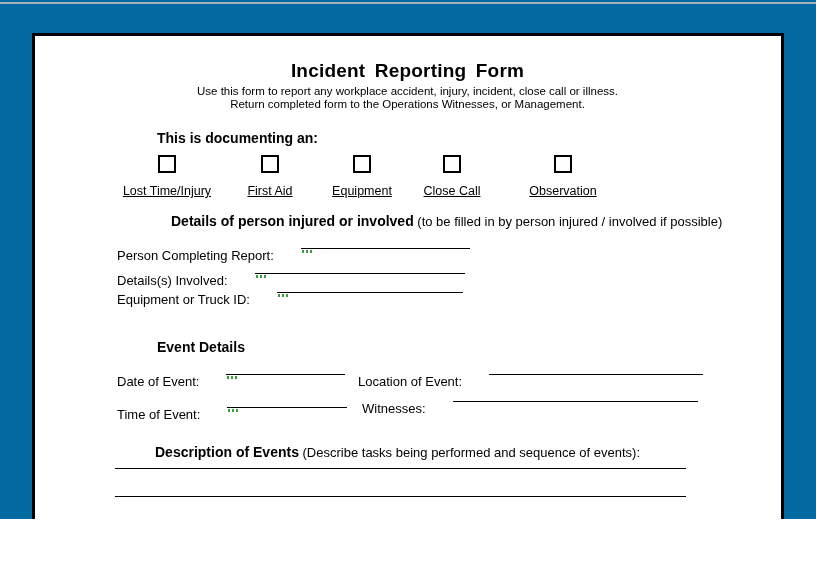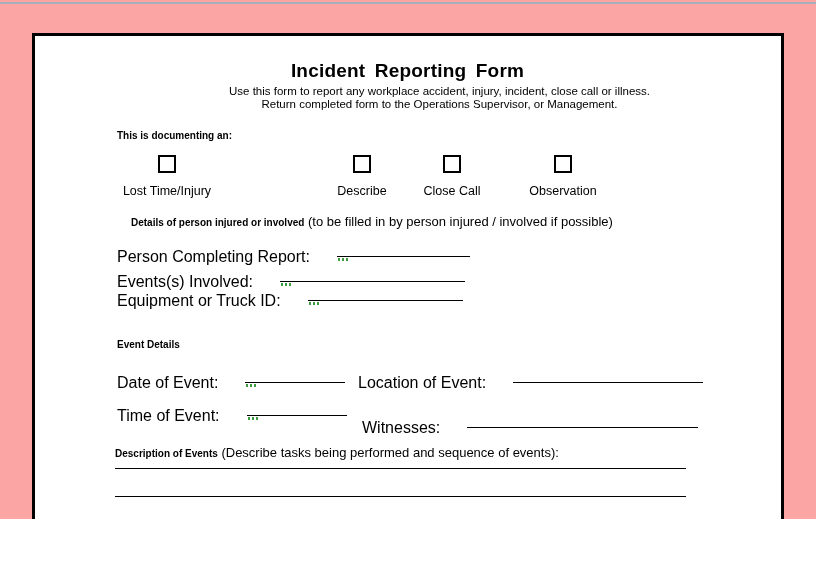--- a/index.html
+++ b/index.html
@@ -1,49 +1,49 @@
 <!DOCTYPE html>
 <html><head>
 <meta charset="utf-8">
 <style>
   html,body { margin:0; padding:0; background:#ffffff; }
   .screen {
-    position:relative; width:816px; height:519px; background:#fca5a5;
+    position:relative; width:816px; height:519px; background:#0369a1;
     font-family:"Liberation Sans", sans-serif; color:#000000; overflow:hidden;
   }
   .frame-line { position:absolute; left:0; width:816px; height:2px; background:#a9afba; }
   .frame-top { top:2px; }
   .frame-bottom { top:547px; }
   .page {
     position:absolute; left:32px; top:33px; width:746px; height:514px;
     border:3px solid #000; border-bottom:none; background:#ffffff;
   }
   .abs { position:absolute; }
   .title {
     left:32px; top:60px; width:751px; text-align:center;
     font-size:19px; font-weight:bold; letter-spacing:0.2px; word-spacing:4px;
   }
-  .subtitle { left:32px; width:751px; text-align:center; font-size:11.5px;padding-left:32px; }
+  .subtitle { left:32px; width:751px; text-align:center; font-size:11.5px; }
   .sub1 { top:85px; }
   .sub2 { top:98px; }
-  .hbold { font-weight:bold; font-size:10px; }
+  .hbold { font-weight:bold; font-size:14px;margin-left:40px; }
   .hnote { font-weight:normal; font-size:13px; }
   .doc-label { left:117px; top:130px; }
   .opt { position:absolute; top:155px; width:110px; text-align:center; }
   .cbox {
     display:inline-block; width:14px; height:14px; border:2px solid #000;
     background:#fff; cursor:pointer;
   }
-  .olabel { margin-top:7px; font-size:12.5px; white-space:nowrap; }
+  .olabel { margin-top:7px; font-size:12.5px; white-space:nowrap;text-decoration:underline; }
   .sect-details { left:115px; top:212px; white-space:nowrap;padding-left:16px; }
   .sect-event { left:117px; top:339px; }
   .sect-desc { left:115px; top:443px; white-space:nowrap; }
   .frow {
-    position:absolute; display:flex; align-items:center; height:17px;
-    font-size:16px; white-space:nowrap;gap:27px;
+    position:absolute; display:flex; align-items:flex-start; height:17px;
+    font-size:13px; white-space:nowrap;gap:27px;
   }
   .flabel { flex:0 0 auto; }
   .uline {
     flex:1 1 auto; display:inline-block; height:0px;
     border-bottom:1.4px solid #000; position:relative;
   }
   .uline.sq::before {
     content:""; position:absolute; left:1px; top:2px; width:11px; height:3px;
     background:repeating-linear-gradient(90deg,#3f9b3f 0 2px,transparent 2px 4px);
   }
@@ -56,51 +56,55 @@
 <body>
 
 <div class="screen">
   <div class="frame-line frame-top"></div>
   <div class="frame-line frame-bottom"></div>
 
   <div class="page"></div>
 
   <div class="abs title">Incident Reporting Form</div>
   <div class="abs subtitle sub1">Use this form to report any workplace accident, injury, incident, close call or illness.</div>
-  <div class="abs subtitle sub2">Return completed form to the Operations Supervisor, or Management.</div>
+  <div class="abs subtitle sub2">Return completed form to the Operations Witnesses, or Management.</div>
 
   <div class="abs hbold doc-label">This is documenting an:</div>
 
   <div class="opt" style="left:112px">
     <span class="cbox"></span>
     <div class="olabel">Lost Time/Injury</div>
   </div>
+  <div class="opt" style="left:215px">
+    <span class="cbox"></span>
+    <div class="olabel">First Aid</div>
+  </div>
   <div class="opt" style="left:307px">
     <span class="cbox"></span>
-    <div class="olabel">Describe</div>
+    <div class="olabel">Equipment</div>
   </div>
   <div class="opt" style="left:397px">
     <span class="cbox"></span>
     <div class="olabel">Close Call</div>
   </div>
   <div class="opt" style="left:508px">
     <span class="cbox"></span>
     <div class="olabel">Observation</div>
   </div>
 
   <div class="abs sect-details">
     <span class="hbold">Details of person injured or involved</span><span class="hnote"> (to be filled in by person injured / involved if possible)</span>
   </div>
 
   <div class="frow" style="left:117px; top:248px; width:353px">
     <span class="flabel">Person Completing Report:</span>
     <span class="uline sq"></span>
   </div>
   <div class="frow" style="left:117px; top:273px; width:348px">
-    <span class="flabel">Events(s) Involved:</span>
+    <span class="flabel">Details(s) Involved:</span>
     <span class="uline sq"></span>
   </div>
   <div class="frow" style="left:117px; top:292px; width:346px">
     <span class="flabel">Equipment or Truck ID:</span>
     <span class="uline sq"></span>
   </div>
 
   <div class="abs hbold sect-event">Event Details</div>
 
   <div class="frow" style="left:117px; top:374px; width:228px">
@@ -108,21 +112,21 @@
     <span class="uline sq"></span>
   </div>
   <div class="frow" style="left:358px; top:374px; width:345px">
     <span class="flabel">Location of Event:</span>
     <span class="uline"></span>
   </div>
   <div class="frow" style="left:117px; top:407px; width:230px">
     <span class="flabel">Time of Event:</span>
     <span class="uline sq"></span>
   </div>
-  <div class="frow" style="left:362px; top:419px; width:336px">
+  <div class="frow" style="left:362px; top:401px; width:336px">
     <span class="flabel">Witnesses:</span>
     <span class="uline"></span>
   </div>
 
   <div class="abs sect-desc">
     <span class="hbold">Description of Events</span><span class="hnote"> (Describe tasks being performed and sequence of events):</span>
   </div>
 
   <div class="ruled" style="top:468px"></div>
   <div class="ruled" style="top:496px"></div>

